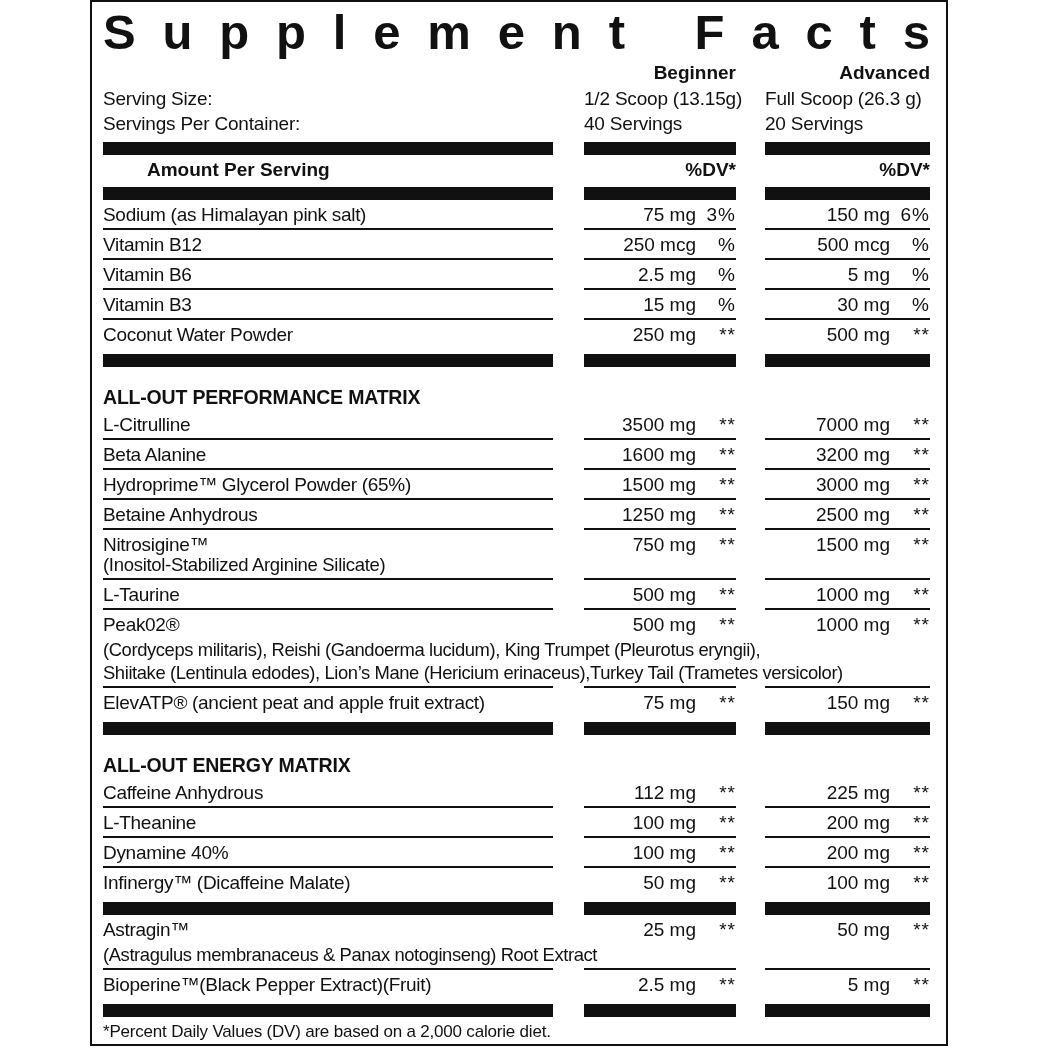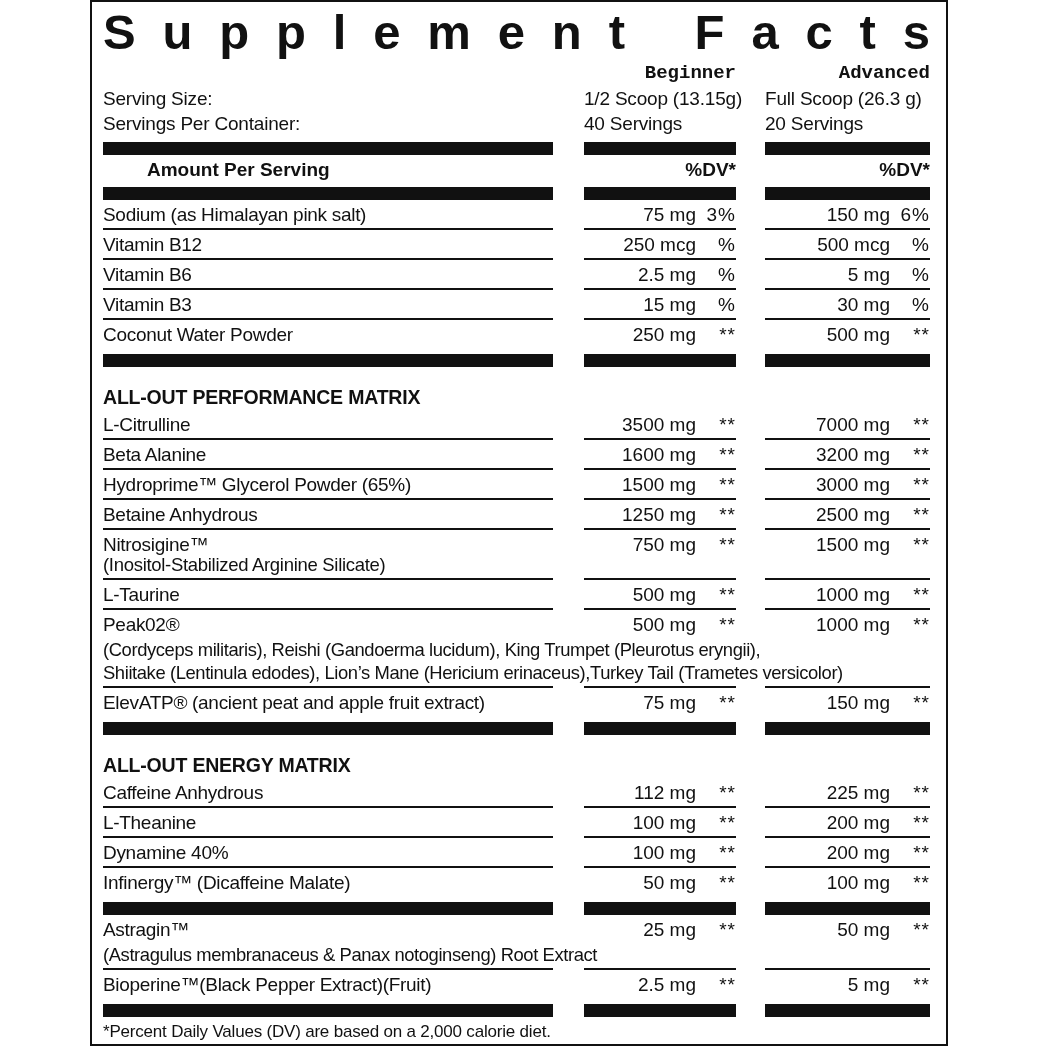--- a/index.html
+++ b/index.html
@@ -14,21 +14,21 @@
   .r{ display:flex; align-items:stretch; }
   .cn{ flex:1 1 auto; min-width:0; }
   .cb{ width:152px; margin-left:31px; flex:none; }
   .ca{ width:165px; margin-left:29px; flex:none; }
 
   .title{ display:flex; justify-content:space-between; align-items:flex-start;
           font-weight:bold; font-size:49px; line-height:1.04; padding-top:5px;
           height:53px; white-space:nowrap; }
   .title .sp{ width:16px; }
 
-  .col-headers{ font-weight:bold; font-size:19px; line-height:26px;font-family:Liberation Mono, monospace; }
+  .col-headers{ font-weight:bold; font-size:19px; line-height:26px; }
   .col-headers .cb,.col-headers .ca{ text-align:right; }
 
   .serving-row{ font-size:19px; line-height:25px; letter-spacing:-0.2px; }
   .serving-row .cb,.serving-row .ca{ text-align:left; white-space:nowrap; }
 
   .bar-row{ margin-top:6px; }
   .bar-row .cn,.bar-row .cb,.bar-row .ca{ height:13px; background:var(--ink); }
 
   .amount-row{ font-weight:bold; font-size:19px; line-height:22px; padding:4px 0;margin-left:44px; }
   .amount-row .cb,.amount-row .ca{ text-align:right; }

